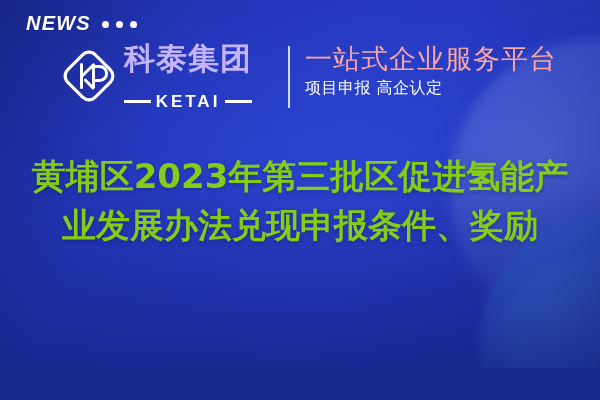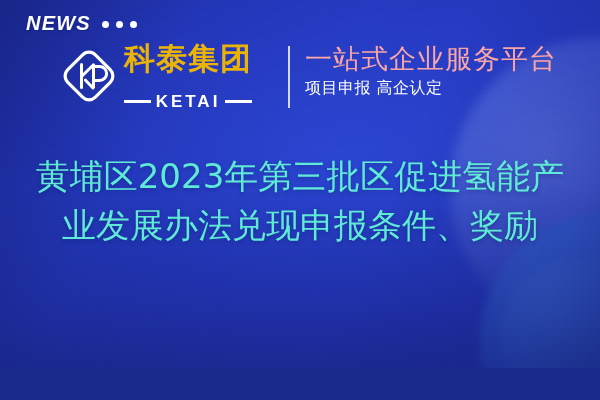--- a/index.html
+++ b/index.html
@@ -121,21 +121,21 @@
     flex: none;
     margin-right: 6px;
   }
   .brand-block {
     display: flex;
     flex-direction: column;
     align-items: stretch;
     margin-top: 1px;
   }
   .brand-cn {
-    color: #eab308;
+    color: #c4b5fd;
     font-size: 31px;
     font-weight: bold;
     line-height: 1.02;
     letter-spacing: 1px;
     white-space: nowrap;
     font-family: "DejaVu Sans", "Liberation Sans", sans-serif;
   }
   .brand-en-row {
     display: flex;
     align-items: center;
@@ -189,23 +189,23 @@
   
   .headline {
     position: absolute;
     left: 0;
     right: 0;
     top: 152px;
     padding: 0 28px;
     text-align: center;
   }
   .headline-line {
-    color: #5eead4;
+    color: #84cc16;
     font-size: 34px;
-    font-weight: normal;
+    font-weight: bold;
     line-height: 1.44;
     letter-spacing: 0px;
     white-space: nowrap;
     font-family: "DejaVu Sans", "Liberation Sans", sans-serif;
     text-shadow: 0 2px 4px rgba(12,22,96,0.35);
   }
 </style>
 </head>
 <body>
 

